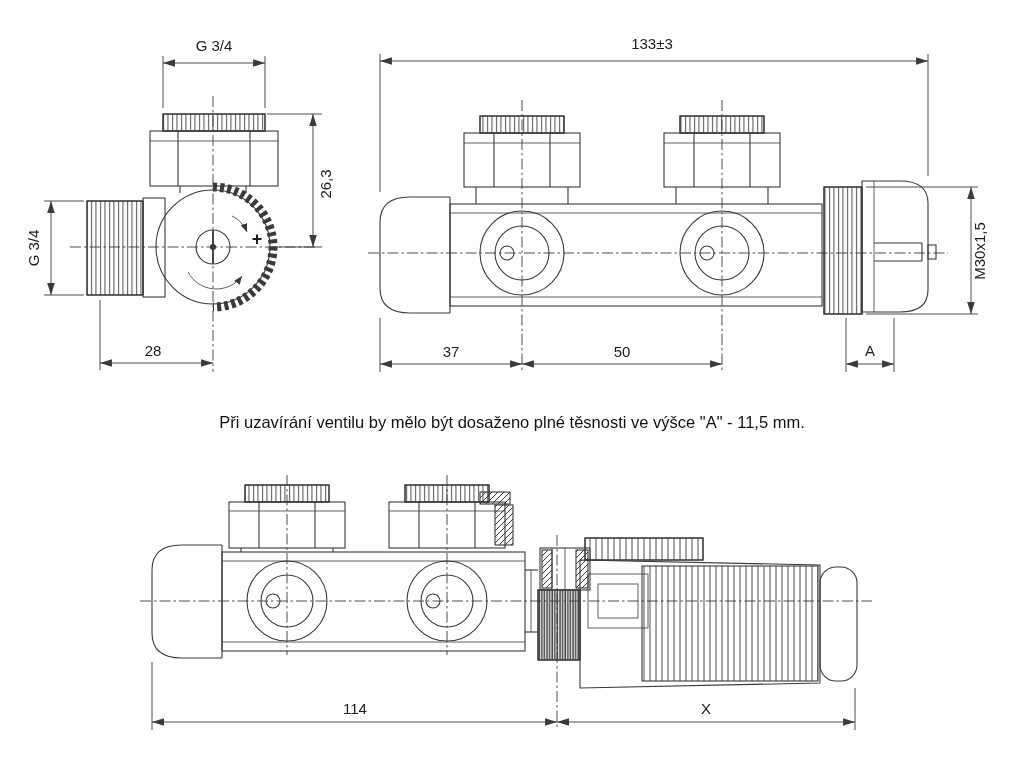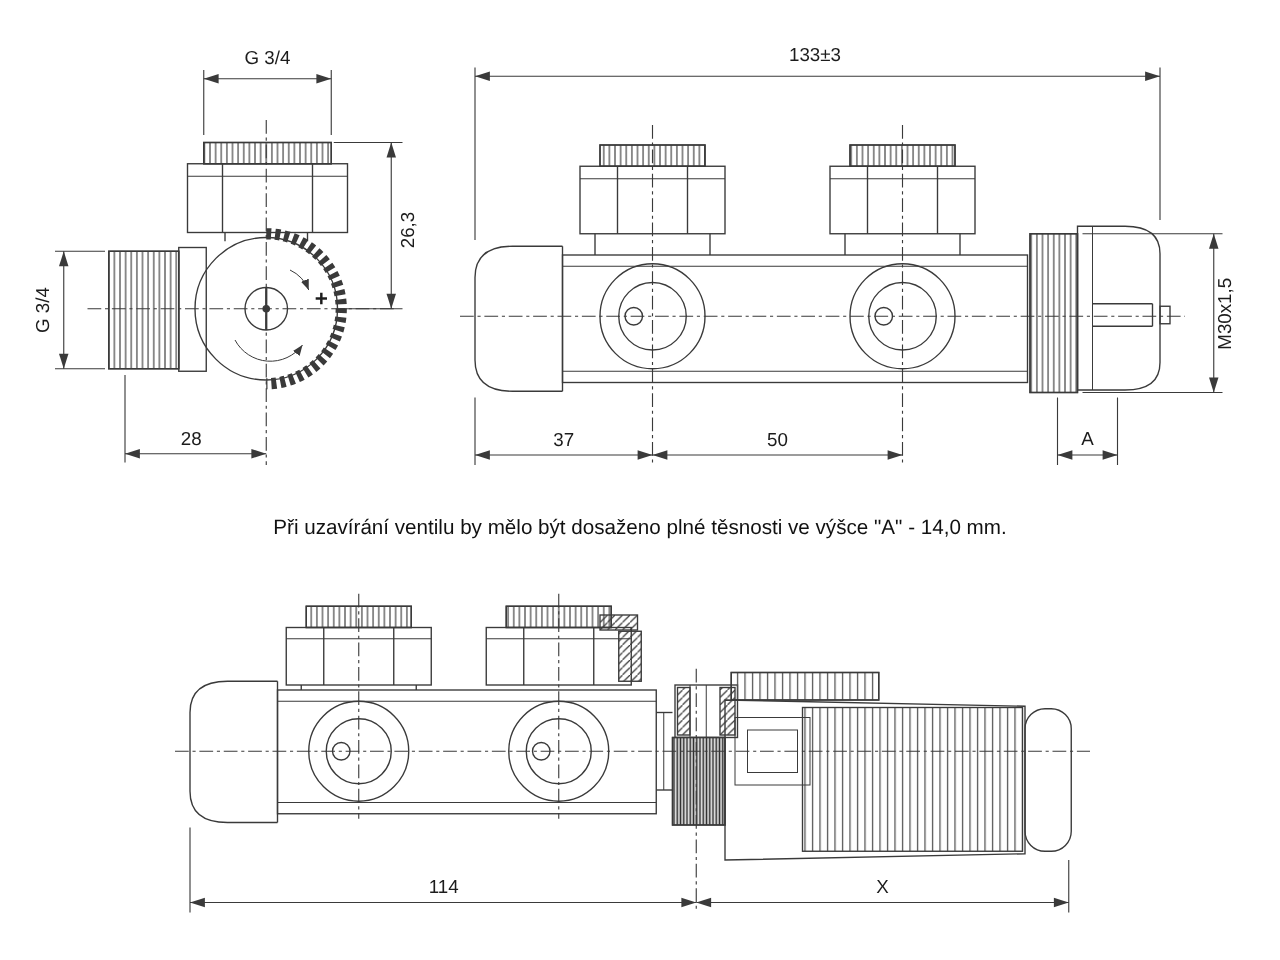--- a/index.html
+++ b/index.html
@@ -310,15 +310,15 @@
         <line x1="855" y1="688" x2="855" y2="730"></line>
         <line x1="152" y1="722" x2="557" y2="722" marker-start="url(#da)" marker-end="url(#da)"></line>
         <text x="355" y="714" text-anchor="middle">114</text>
         <line x1="557" y1="722" x2="855" y2="722" marker-start="url(#da)" marker-end="url(#da)"></line>
         <text x="706" y="714" text-anchor="middle">X</text>
       </g>
     </g>
   </g>
 </svg>
 
-<div class="note">Při uzavírání ventilu by mělo být dosaženo plné těsnosti ve výšce "A" - 14,0 mm.</div>
+<div class="note">Při uzavírání ventilu by mělo být dosaženo plné těsnosti ve výšce "A" - 11,5 mm.</div>
 
 </div>
 
 </body></html>

